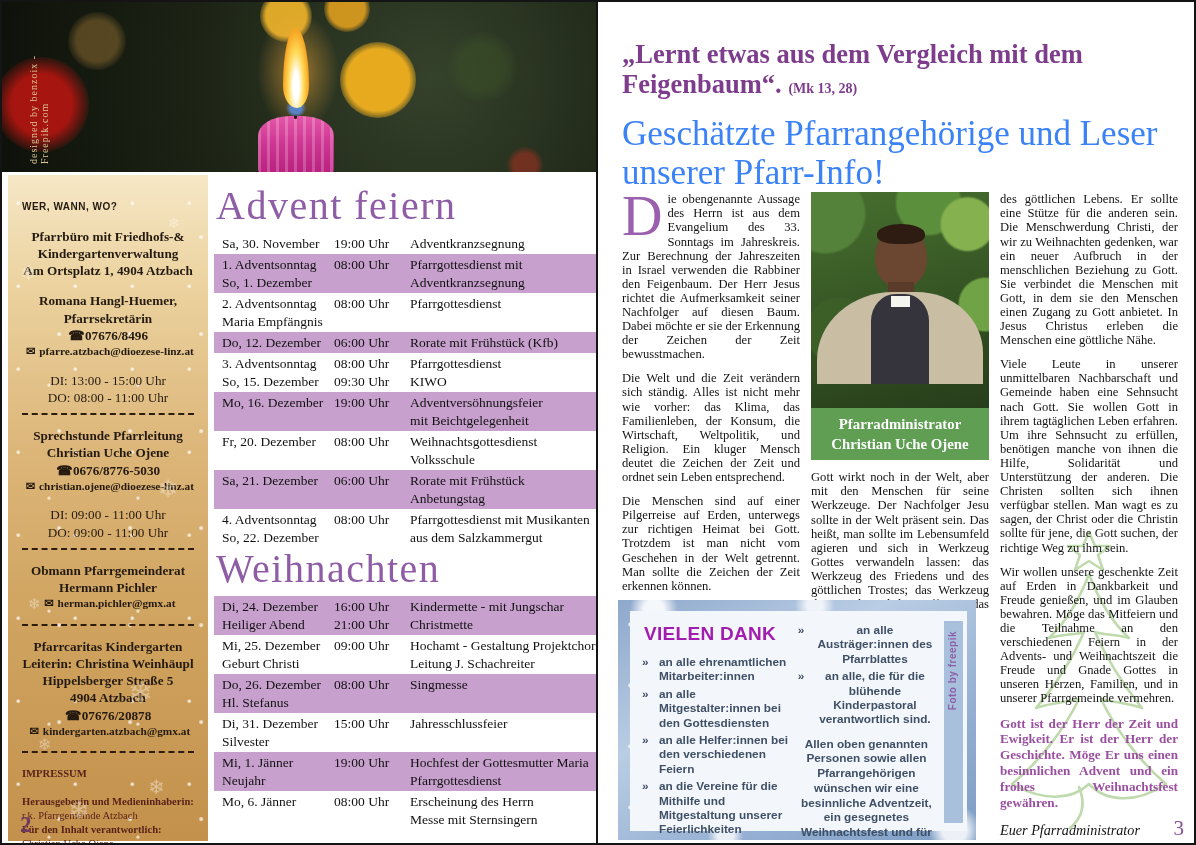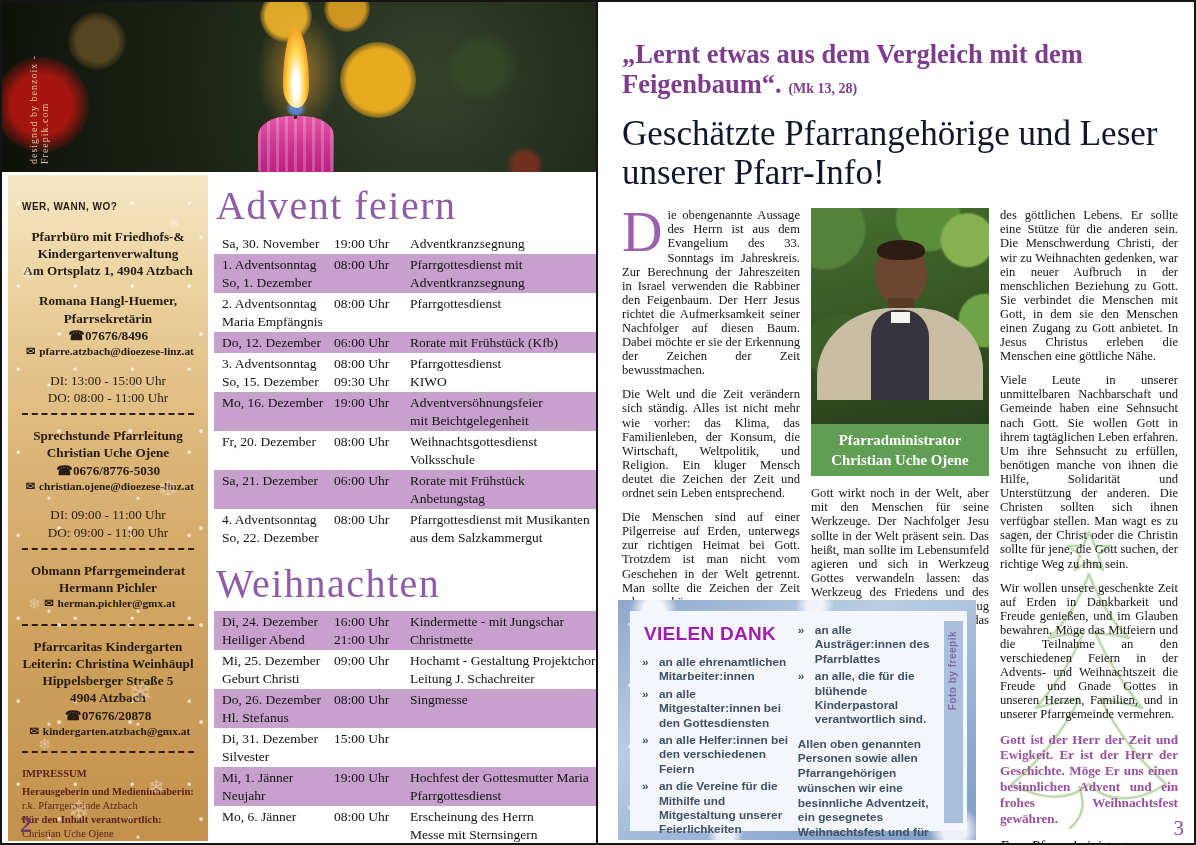--- a/index.html
+++ b/index.html
@@ -43,37 +43,37 @@
            background-size:57px 83px,71px 97px,89px 113px,100% 100%;}
   .sf{position:absolute;color:rgba(255,255,255,.75);pointer-events:none;}
   .sb-title{font-family:"Liberation Sans","DejaVu Sans",sans-serif;font-weight:bold;
             font-size:10px;letter-spacing:.5px;margin-bottom:16px;}
   .sb-block{font-weight:bold;font-size:13.2px;line-height:1.3;margin-bottom:13px;text-align:center;}
   .ic{display:inline-block;width:17px;}
   .email{font-size:11.3px;font-weight:bold;}
   .hours{font-weight:normal;font-size:13.2px;line-height:1.35;white-space:pre-line;margin-bottom:4px;text-align:center;}
   .dash{border-top:2px dashed #2c1d0e;margin:6px 0 12px 0;}
   .impressum{color:#5a2218;font-size:10.6px;line-height:1.32;margin-top:14px;}
-  .imp-title{font-weight:bold;margin-bottom:4px;}
+  .imp-title{font-weight:bold;margin-bottom:14px;}
   .imp-line .b{font-weight:bold;}
   .pageno-left{position:absolute;left:12px;bottom:3px;font-size:23px;font-weight:bold;color:#6e3a5e;}
   
   .schedule{position:absolute;left:212px;top:184px;width:384px;}
   .sched-title{font-size:40px;font-weight:400;color:#8f5ca6;letter-spacing:1.5px;margin:0 0 7px 2px;line-height:1;}
   .srow{display:grid;grid-template-columns:112px 76px 1fr;padding:1.5px 2px 1.5px 8px;
         font-size:13.5px;line-height:18px;color:#111;}
   .srow>div{white-space:pre-line;}
   .hl{background:#c7a0cd;}
   .gutter{position:absolute;left:594px;top:0;width:2px;height:841px;background:#141414;}
   
   .right-page{position:absolute;left:596px;top:0;width:596px;height:841px;box-sizing:border-box;
               padding:38px 14px 0 24px;overflow:hidden;}
   .quote{width:480px;color:#7d3c8c;font-weight:bold;font-size:26.5px;line-height:1.13;margin-bottom:14px;}
   .quote .ref{font-size:14px;white-space:nowrap;}
-  .greeting{color:#0f172a;font-size:35px;line-height:1.12;margin-bottom:16px;font-weight:400;}
+  .greeting{color:#3b82f6;font-size:35px;line-height:1.12;font-weight:400;}
   .cols{position:relative;z-index:1;display:flex;gap:11px;width:556px;}
   .col{width:178px;font-size:12.6px;line-height:1.12;text-align:justify;color:#131313;}
   .col p{margin:0 0 10px 0;}
   .dropcap::first-letter{float:left;font-size:56px;line-height:44px;color:#9a5fae;padding:2px 5px 0 0;}
   
   .pphoto{position:relative;width:178px;height:268px;margin-bottom:10px;overflow:hidden;
     background:
       radial-gradient(circle at 88% 12%,#86b14f 0 9%,rgba(0,0,0,0) 10%),
       radial-gradient(circle at 98% 42%,#6fa345 0 11%,rgba(0,0,0,0) 12%),
       radial-gradient(circle at 8% 8%,#55823a 0 13%,rgba(0,0,0,0) 14%),
@@ -101,21 +101,21 @@
        radial-gradient(circle at 55% 2%,rgba(255,255,255,.8) 0 8px,rgba(255,255,255,0) 20px),
        radial-gradient(circle at 94% 96%,rgba(255,255,255,.85) 0 12px,rgba(255,255,255,0) 26px),
        radial-gradient(circle at 30% 98%,rgba(255,255,255,.8) 0 8px,rgba(255,255,255,0) 18px),
        radial-gradient(circle at 26% 40%,rgba(255,255,255,.8) 1.2px,rgba(255,255,255,0) 2.6px),
        linear-gradient(150deg,#8ea8cc 0%,#b9cde4 35%,#94afd2 70%,#7e9cc4 100%);
      background-size:100% 100%,100% 100%,100% 100%,100% 100%,47px 61px,100% 100%;}
   .thanks-inner{display:flex;gap:9px;height:100%;background:#f3f6fa;box-sizing:border-box;
      padding:10px 4px 8px 12px;
      font-family:"Liberation Sans","DejaVu Sans",sans-serif;color:#3e4f66;}
   .t-left{width:152px;}
-  .t-right{width:142px;padding-top:2px;}
+  .t-right{width:142px;padding-top:2px;text-align:center;}
   .t-title{color:#a21caf;font-weight:bold;font-size:19px;letter-spacing:.3px;margin:2px 0 10px 2px;}
   .thanks ul{list-style:none;margin:0;padding:0;font-size:11.8px;font-weight:bold;line-height:1.22;}
   .thanks li{position:relative;padding-left:17px;margin-bottom:3px;}
   .thanks li::before{content:"»";position:absolute;left:0;top:0;}
   .t-para{font-size:11.8px;font-weight:bold;line-height:1.25;margin-top:10px;}
   .credit-band{width:19px;background:#a9c0dc;position:relative;flex:none;}
   .credit-band span{position:absolute;left:3px;top:10px;writing-mode:vertical-rl;transform:rotate(180deg);
      color:#8b5fa8;font-size:10px;font-weight:bold;letter-spacing:.5px;}
   
   .blessing{color:#9a4fa0;font-weight:bold;font-size:13.2px;line-height:1.2;margin-bottom:11px;}
@@ -265,21 +265,21 @@
       </div>
         <div class="srow">
         <div>4. Adventsonntag
 So, 22. Dezember</div>
         <div>08:00 Uhr</div>
         <div>Pfarrgottesdienst mit Musikanten
 aus dem Salzkammergut</div>
       </div>
       </div>
 
-    <h1 class="sched-title" style="margin-top:16px">Weihnachten</h1>
+    <h1 class="sched-title" style="margin-top:1px">Weihnachten</h1>
     <div>
         <div class="srow hl">
         <div>Di, 24. Dezember
 Heiliger Abend</div>
         <div>16:00 Uhr
 21:00 Uhr</div>
         <div>Kindermette - mit Jungschar
 Christmette</div>
       </div>
         <div class="srow">
@@ -292,20 +292,21 @@
         <div class="srow hl">
         <div>Do, 26. Dezember
 Hl. Stefanus</div>
         <div>08:00 Uhr</div>
         <div>Singmesse</div>
       </div>
         <div class="srow">
         <div>Di, 31. Dezember
 Silvester</div>
         <div>15:00 Uhr</div>
+        <div>Jahresschlussfeier</div>
       </div>
         <div class="srow hl">
         <div>Mi, 1. Jänner
 Neujahr</div>
         <div>19:00 Uhr</div>
         <div>Hochfest der Gottesmutter Maria
 Pfarrgottesdienst</div>
       </div>
         <div class="srow">
         <div>Mo, 6. Jänner</div>

